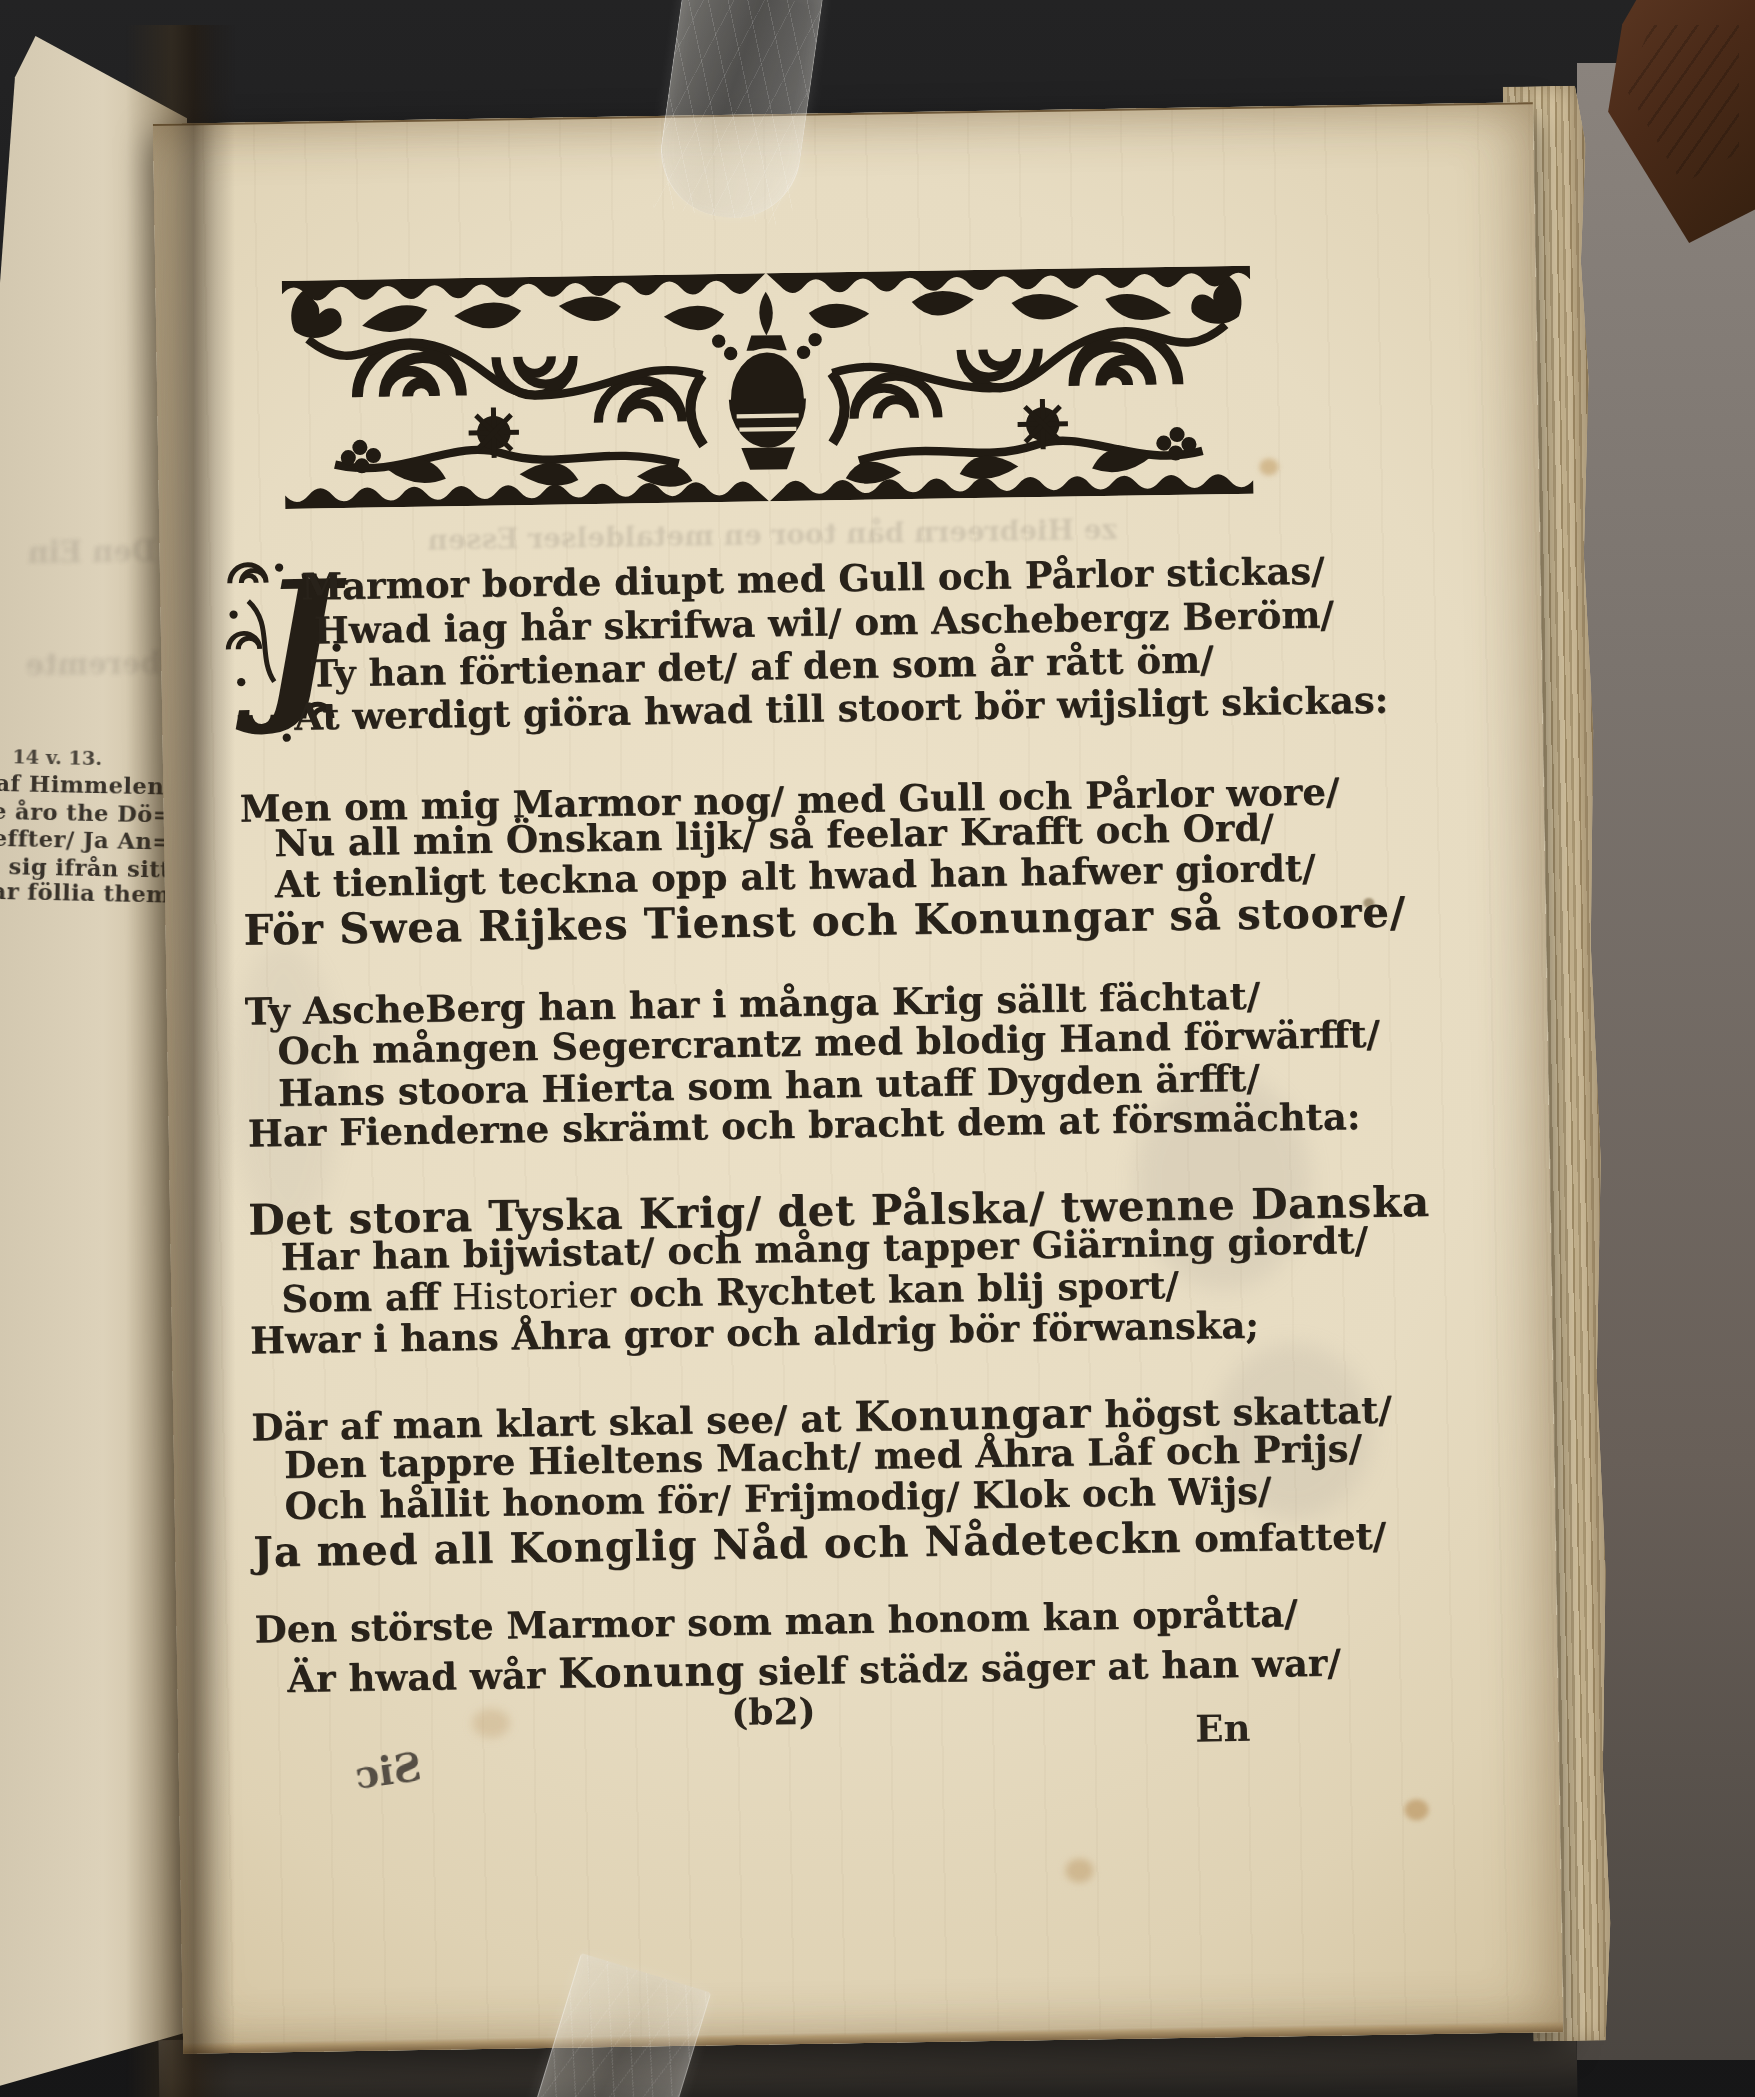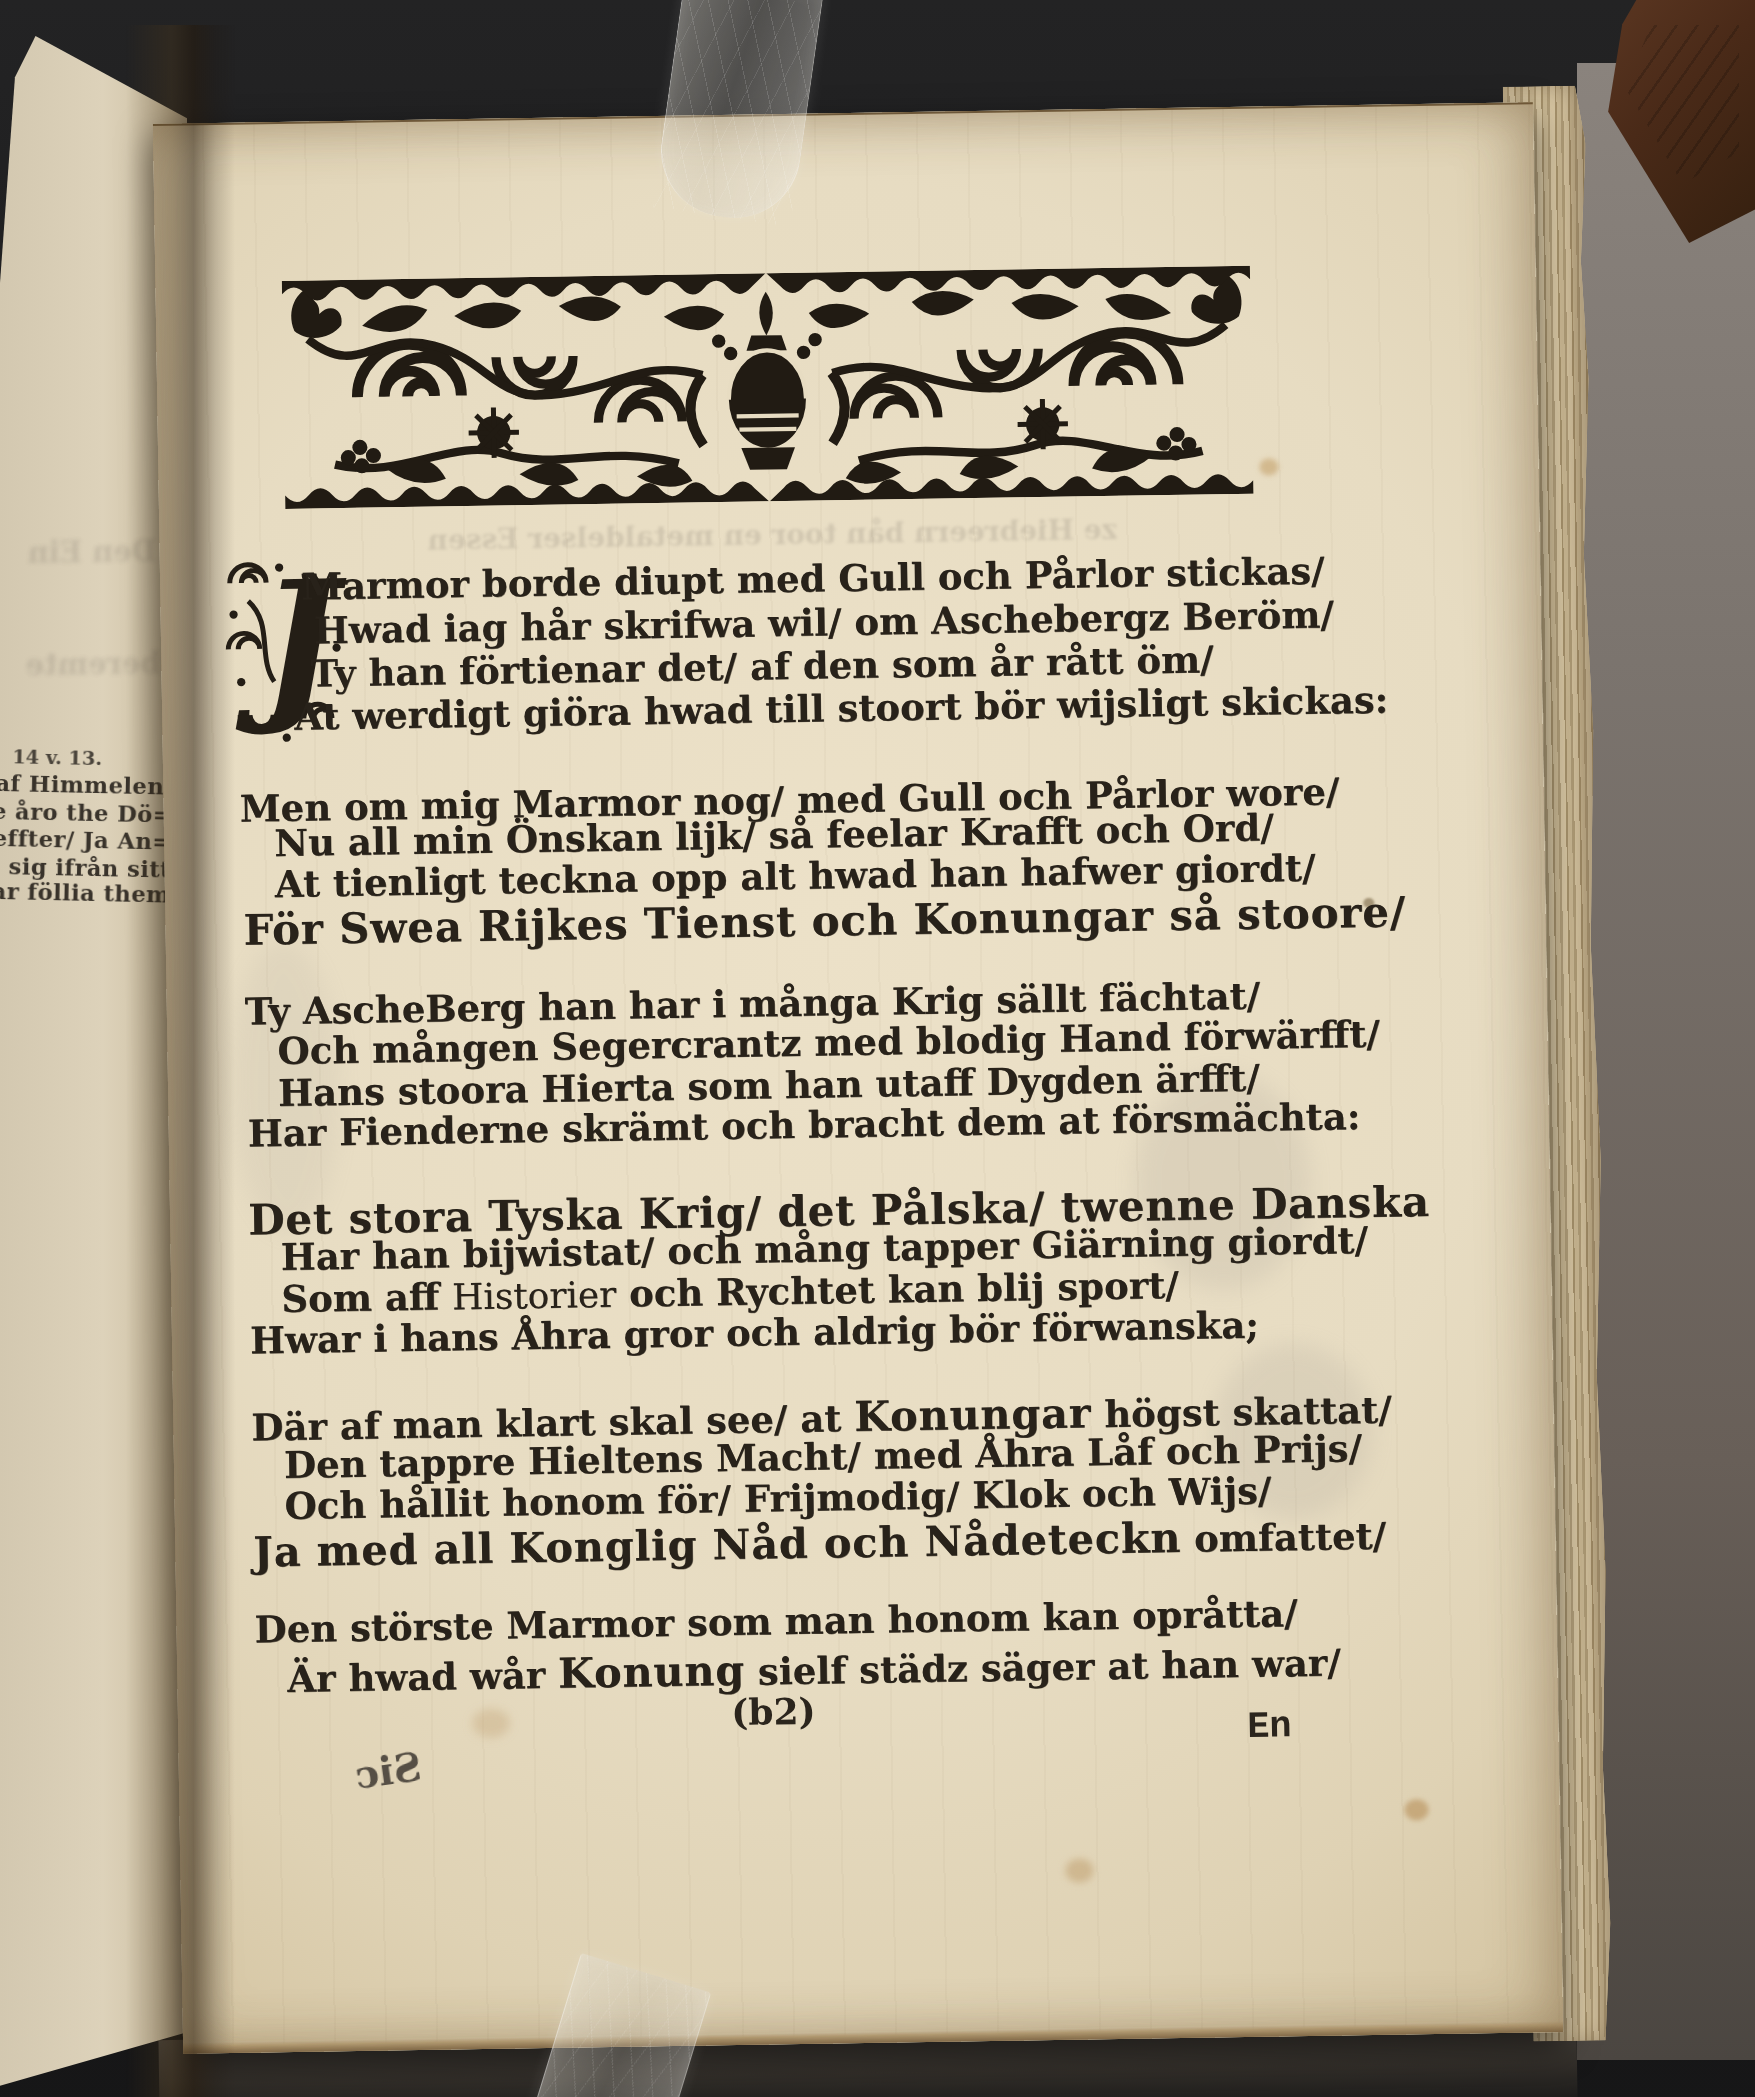--- a/index.html
+++ b/index.html
@@ -86,21 +86,21 @@
   .initial-wrap{position:absolute;left:63px;top:425px;width:124px;height:203px;}
   
   .text-block{position:absolute;left:0;top:0;width:100%;height:100%;}
   .line{position:absolute;white-space:nowrap;font-size:37px;font-weight:bold;color:#28221a;
     text-shadow:0.4px 0.4px 0.4px rgba(40,33,24,.55);letter-spacing:0px;}
   .line.em{font-size:42px;letter-spacing:0.8px;}
   .seg.b{font-size:1.12em;letter-spacing:0.8px;}
   .seg.r{font-weight:normal;font-size:.97em;letter-spacing:0;}
   .signature{position:absolute;left:541px;top:1576px;width:109px;text-align:center;
     font-size:36px;font-weight:bold;color:#2b251d;}
-  .catchword{position:absolute;left:1069px;top:1599px;font-size:37px;font-weight:bold;color:#2b251d;font-family:Liberation Mono, monospace;}
+  .catchword{position:absolute;left:1017px;top:1599px;font-size:37px;font-weight:bold;color:#2b251d;}
   .offset-mark{position:absolute;left:176px;top:1627px;font-size:39px;font-weight:bold;
     color:#474139;transform:scaleX(-1) rotate(7deg);filter:blur(0.7px);opacity:.9;}
   
   .strap{position:absolute;z-index:6;
     background:linear-gradient(100deg,rgba(225,221,210,.42) 0%,rgba(200,196,186,.28) 45%,rgba(235,232,224,.40) 100%);
     border-left:1.3px solid rgba(255,255,255,.38);border-right:1.3px solid rgba(255,255,255,.30);
     box-shadow:0 0 12.6px rgba(255,255,255,.10), inset 0 0 17px rgba(255,255,255,.12);}
   .strap .scratches{position:absolute;inset:0;
     background:repeating-linear-gradient(70deg,rgba(255,255,255,.14) 0 0.8px,transparent 0.8px 19.3px),
                repeating-linear-gradient(110deg,rgba(255,255,255,.10) 0 0.8px,transparent 0.8px 27px);}

